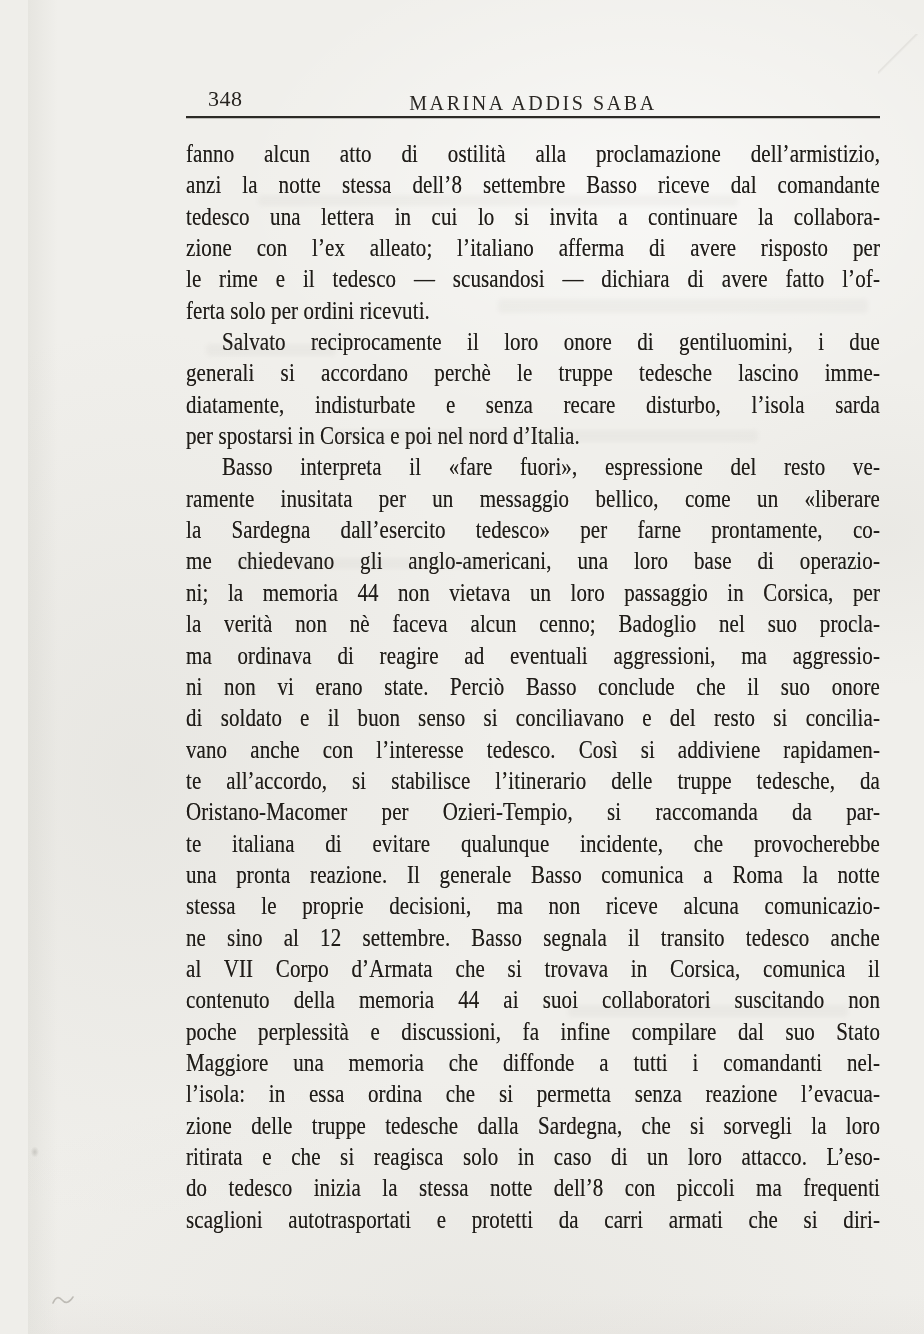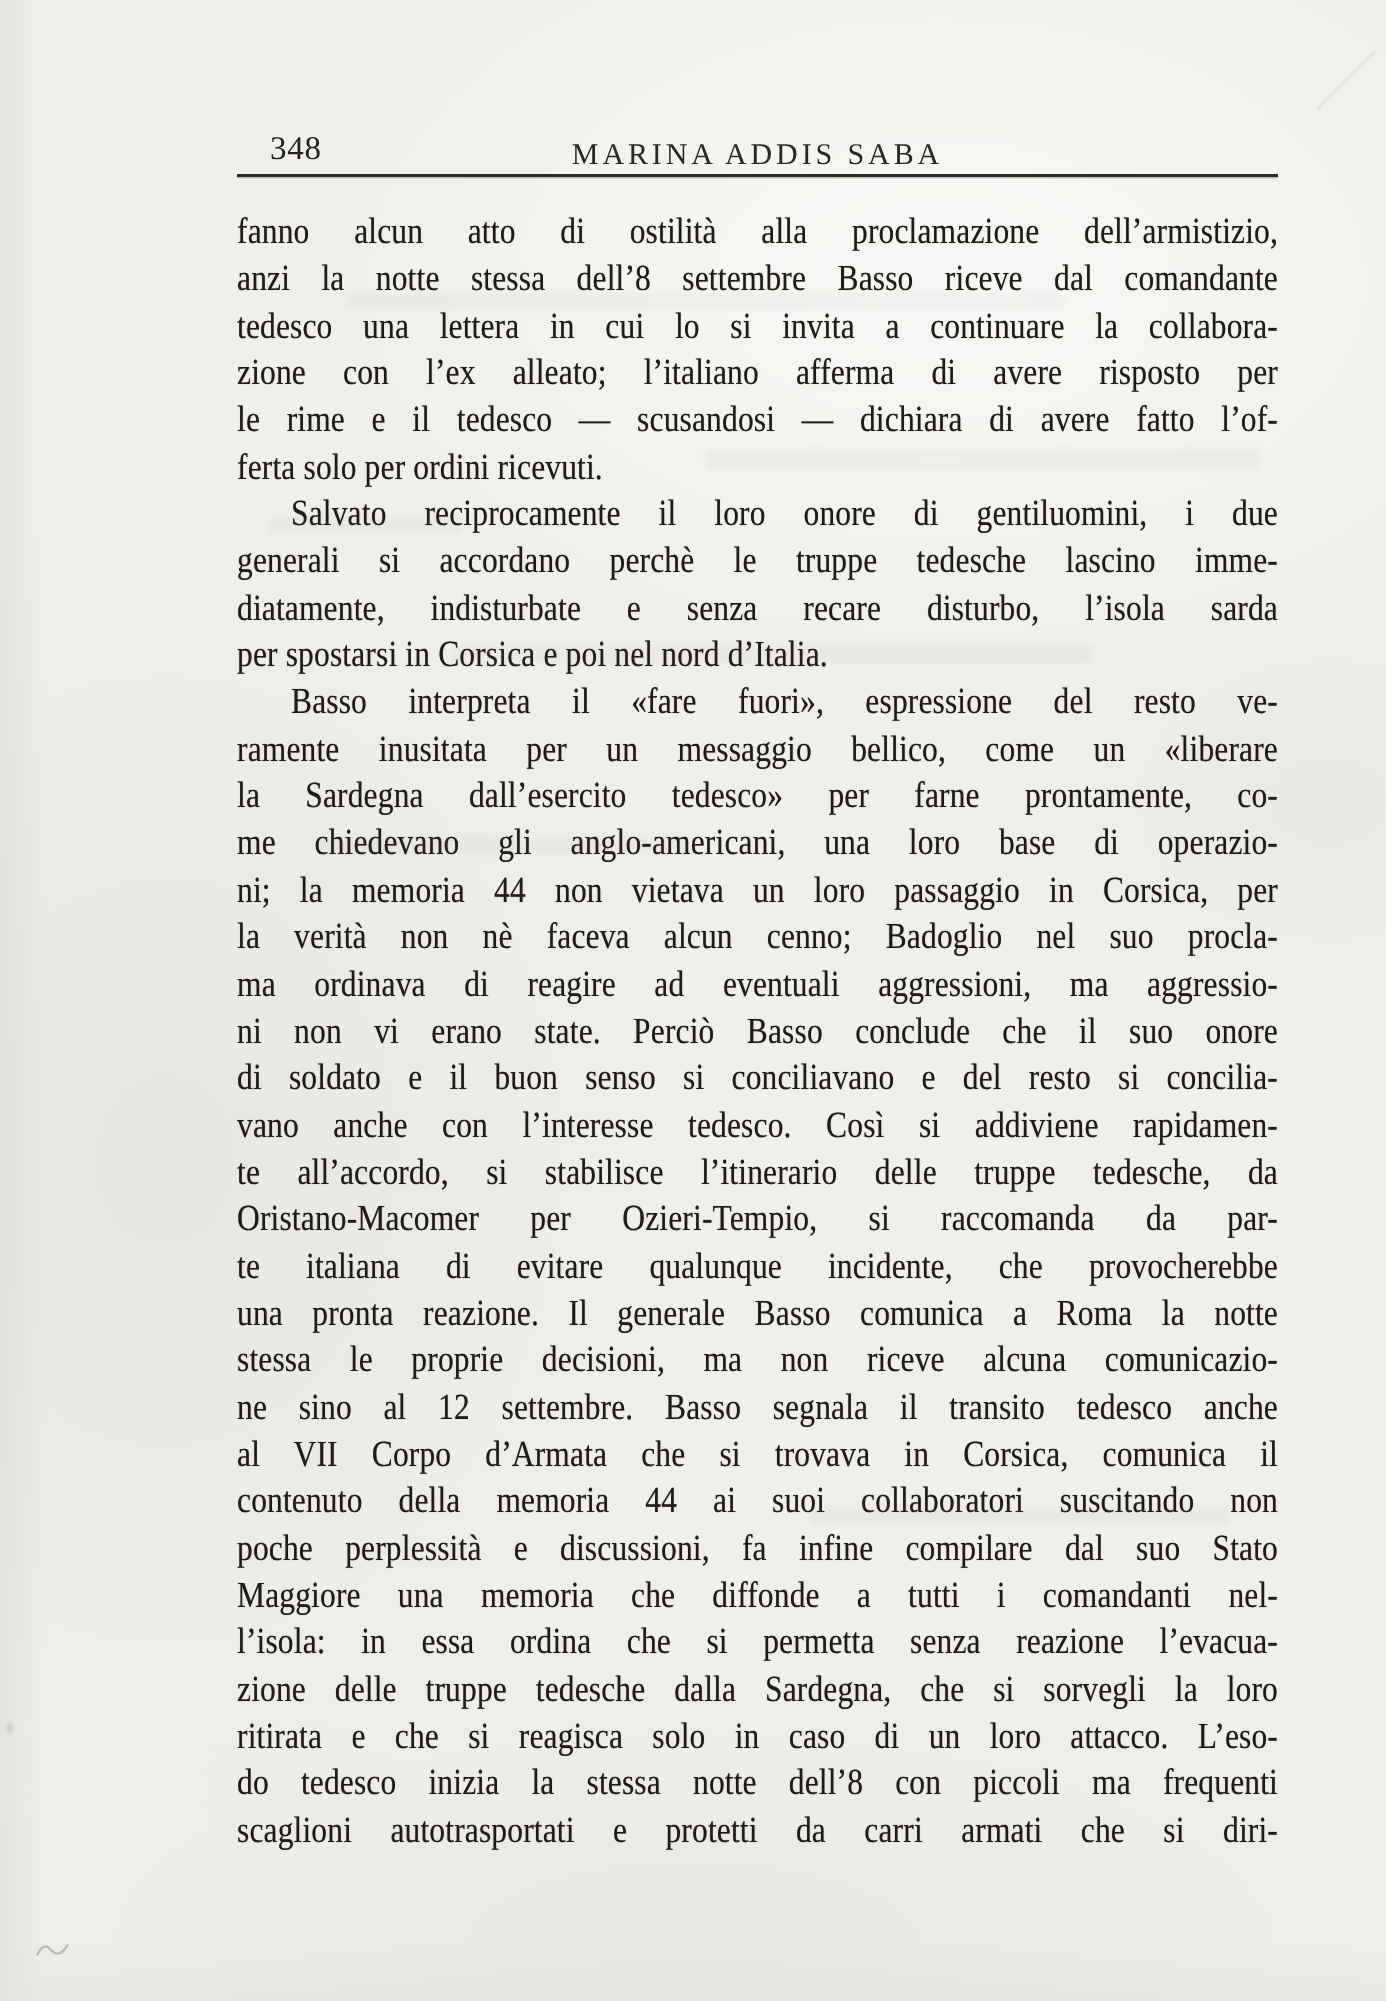--- a/index.html
+++ b/index.html
@@ -11,20 +11,21 @@
   .page{
     position:absolute;inset:0;overflow:hidden;
     background:
       radial-gradient(ellipse 620px 380px at 68% 14%, rgba(255,255,255,.55), rgba(255,255,255,0) 65%),
       radial-gradient(ellipse 520px 640px at 12% 58%, rgba(176,174,166,.13), rgba(176,174,166,0) 70%),
       radial-gradient(ellipse 840px 300px at 50% 97%, rgba(188,186,178,.12), rgba(188,186,178,0) 72%),
       radial-gradient(ellipse 300px 220px at 96% 40%, rgba(182,180,172,.10), rgba(182,180,172,0) 70%),
       linear-gradient(90deg, #e6e5e0 0px, rgba(230,229,224,0) 30px),
       linear-gradient(0deg, #eceae6 0px, rgba(236,234,230,0) 40px),
       #f0efeb;
+    margin-left: 28px;
   }
   .runninghead{position:absolute;top:86px;left:158px;width:694px;height:30px;color:#26231f;}
   .pagenum{position:absolute;left:22px;top:0;font-size:22px;letter-spacing:.5px;}
   .runtitle{position:absolute;left:0;right:0;top:6px;text-align:center;font-size:20px;letter-spacing:2.6px;color:#2b2824;}
   .rule{position:absolute;top:116px;left:158px;width:694px;height:2px;background:#2c2a26;box-shadow:0 1px 0 rgba(44,42,38,.25);}
   .textblock{
     position:absolute;top:139px;left:158px;width:694px;
     font-size:21px;color:#1f1c18;
     text-shadow:0 0 .5px rgba(31,28,24,.55);
   }

